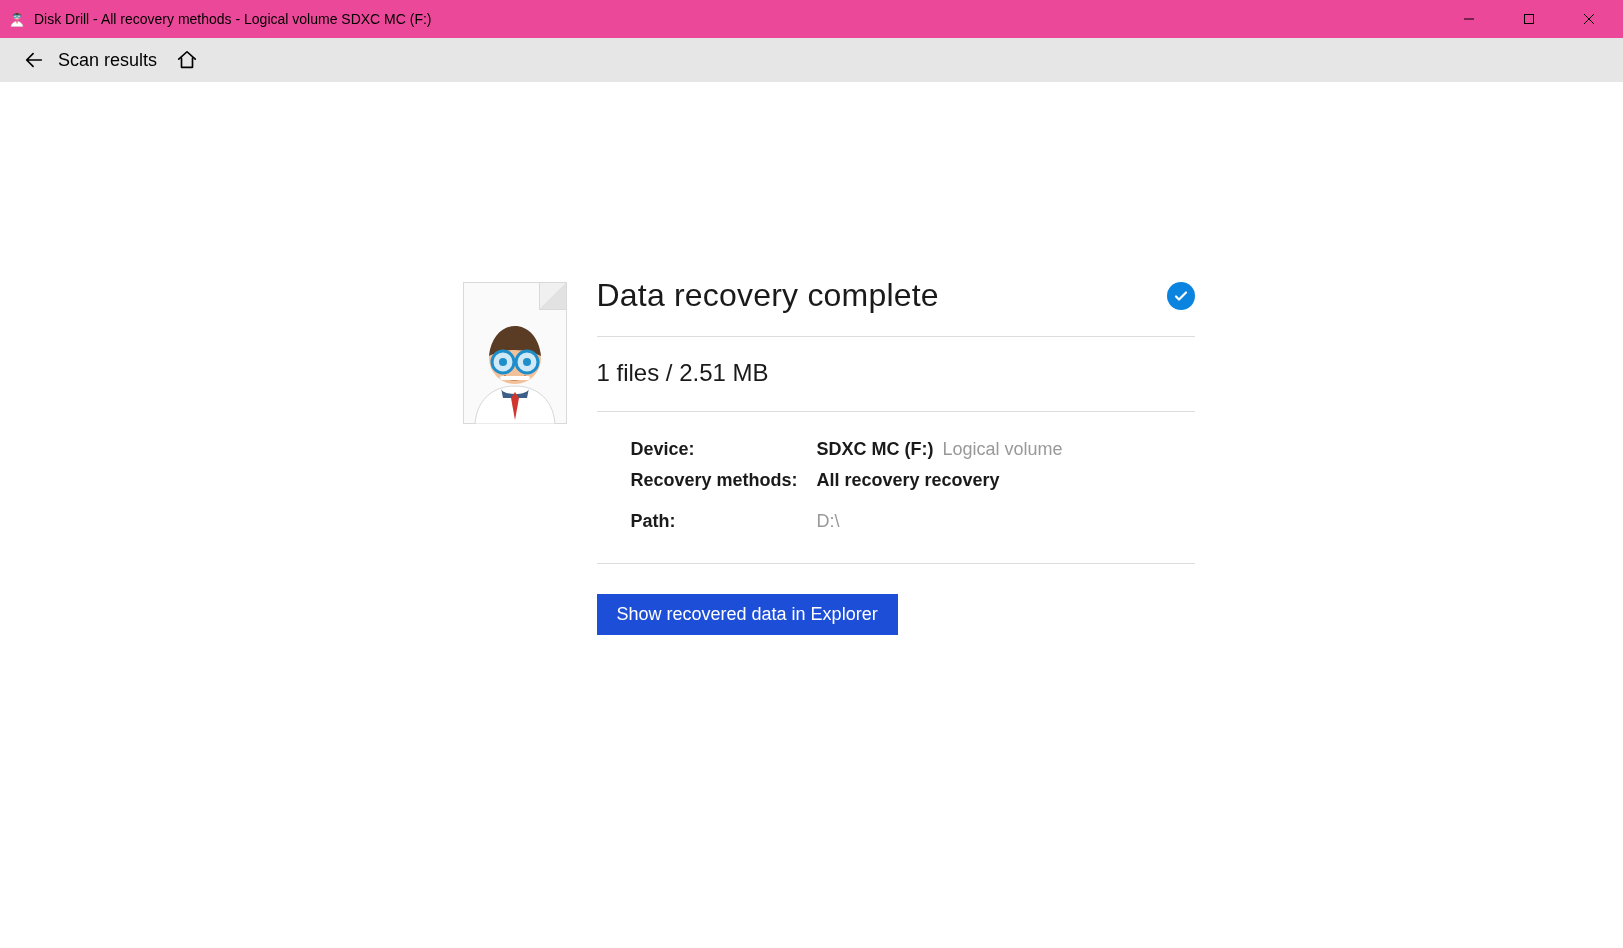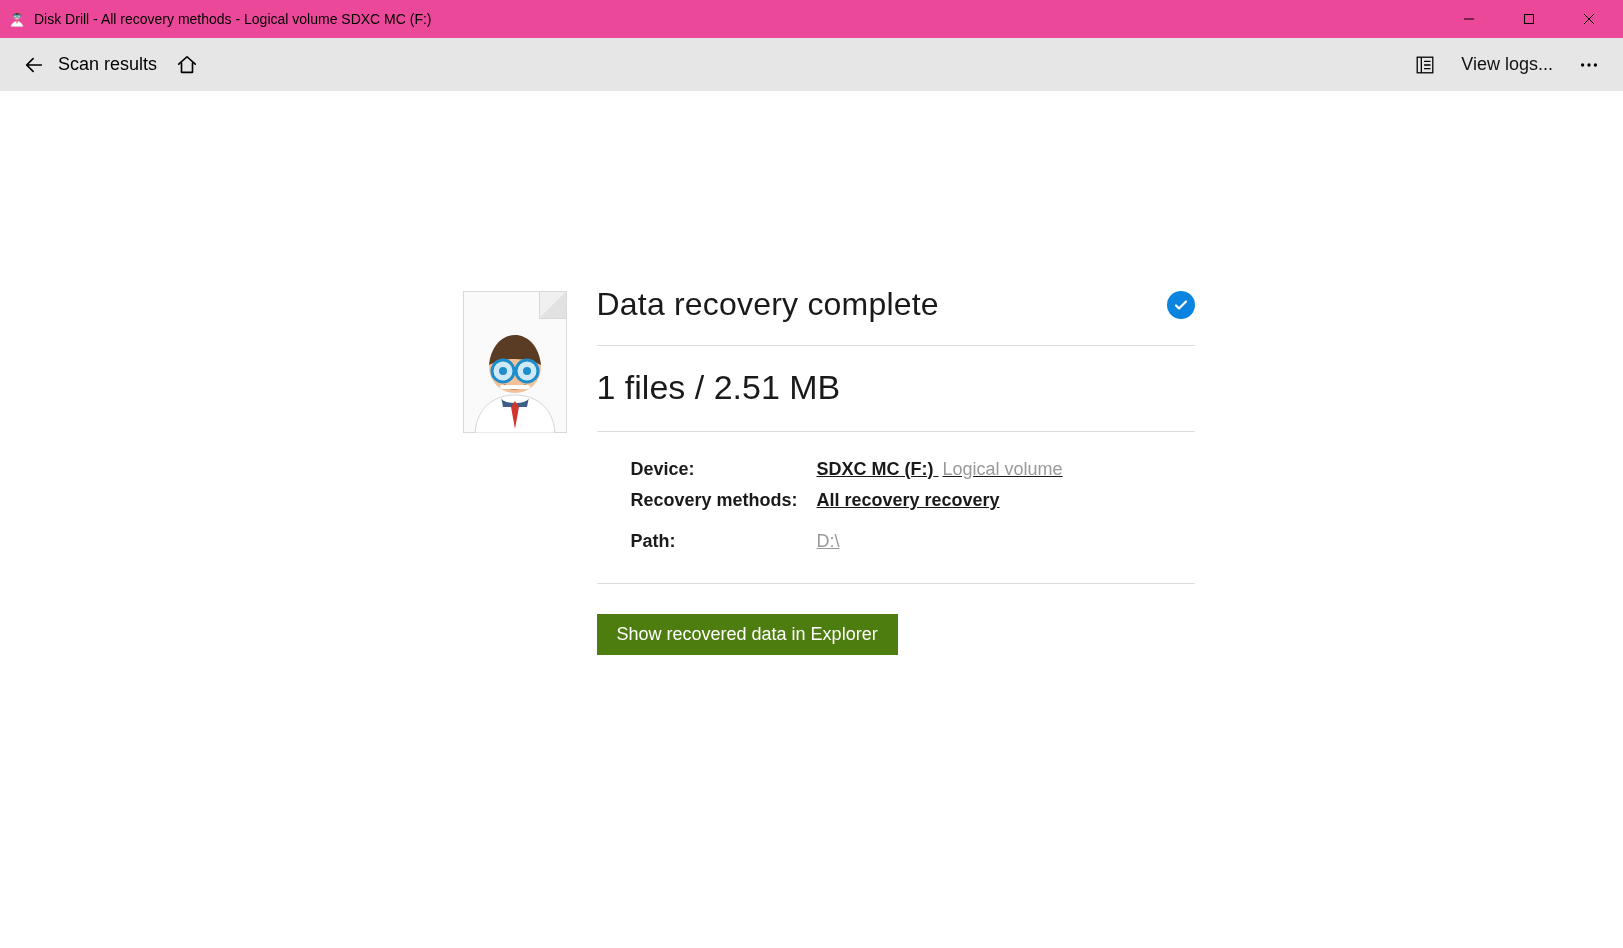--- a/index.html
+++ b/index.html
@@ -32,21 +32,21 @@
       margin-left: auto;
       display: flex;
     }
     .titlebar .win-btn {
       width: 60px; height: 38px;
       display: flex; align-items: center; justify-content: center;
       cursor: default;
     }
     
     .toolbar {
-      height: 53px;
+      height: 44px;
       background: #e6e6e6;
       display: flex;
       align-items: center;
       padding: 0 14px;
     }
     .toolbar .nav-btn {
       width: 40px; height: 40px;
       display: flex; align-items: center; justify-content: center;
       cursor: pointer;
     }
@@ -121,42 +121,42 @@
       letter-spacing: 0.2px;
     }
     .check-badge {
       width: 28px; height: 28px; border-radius: 50%;
       background: #0b84e0;
       display: flex; align-items: center; justify-content: center;
     }
     .row-size {
       padding: 22px 0 24px 0;
       border-bottom: 1px solid #dcdcdc;
-      font-size: 34px;
+      font-size: 24px;
     }
     .details {
       padding: 22px 0 26px 0;
       border-bottom: 1px solid #dcdcdc;
     }
     .detail-row {
       display: flex;
       padding: 5px 0;
       font-size: 18px;
     }
     .detail-row .label {
       width: 186px;
       font-weight: 600;
       margin-left: 34px;
     }
-    .detail-row .value { font-weight: 600; text-decoration: underline; }
+    .detail-row .value { font-weight: 600; }
     .detail-row .value.normal { font-weight: 400; color: #999; }
     .detail-row .value .sub { color: #999; font-weight: 400; margin-left: 4px; }
     .actions { padding-top: 30px; }
     .primary-btn {
-      background: #4d7c0f;
+      background: #1d4ed8;
       color: #fff;
       border: none;
       font-size: 18px;
       padding: 10px 20px;
       cursor: pointer;
     }
   </style>
 </head>
 <body>
 
@@ -198,37 +198,20 @@
     </svg>
   </div>
   <span class="scan-label">Scan results</span>
   <div class="nav-btn">
     <svg width="22" height="22" viewBox="0 0 24 24">
       <path d="M3 11l9-8 9 8" fill="none" stroke="#000" stroke-width="1.8" stroke-linecap="round" stroke-linejoin="round"></path>
       <path d="M6 10v10h12V10" fill="none" stroke="#000" stroke-width="1.8" stroke-linecap="round" stroke-linejoin="round"></path>
     </svg>
   </div>
 
-  <div class="right">
-    <div class="logs-icon-btn">
-      <svg width="22" height="22" viewBox="0 0 24 24">
-        <rect x="3.5" y="3.5" width="17" height="17" fill="none" stroke="#000" stroke-width="1.4"></rect>
-        <path d="M8 3.5v17" stroke="#000" stroke-width="1.4"></path>
-        <path d="M11 8h7M11 12h7M11 16h7" stroke="#000" stroke-width="1.4"></path>
-      </svg>
-    </div>
-    <span class="logs-link">View logs...</span>
-    <div class="more-btn">
-      <svg width="22" height="22" viewBox="0 0 24 24">
-        <circle cx="5" cy="12" r="1.8" fill="#000"></circle>
-        <circle cx="12" cy="12" r="1.8" fill="#000"></circle>
-        <circle cx="19" cy="12" r="1.8" fill="#000"></circle>
-      </svg>
-    </div>
-  </div>
 </div>
 
 <div class="main">
   <div class="panel">
 
     <div class="doc-icon">
       <div class="page"></div>
       <svg class="avatar" viewBox="0 0 96 106">
         <path d="M8 106c2-28 22-38 40-38s38 10 40 38z" fill="#ffffff"></path>
         <path d="M8 106c2-28 22-38 40-38s38 10 40 38z" fill="none" stroke="#d7d7d7" stroke-width="1"></path>

